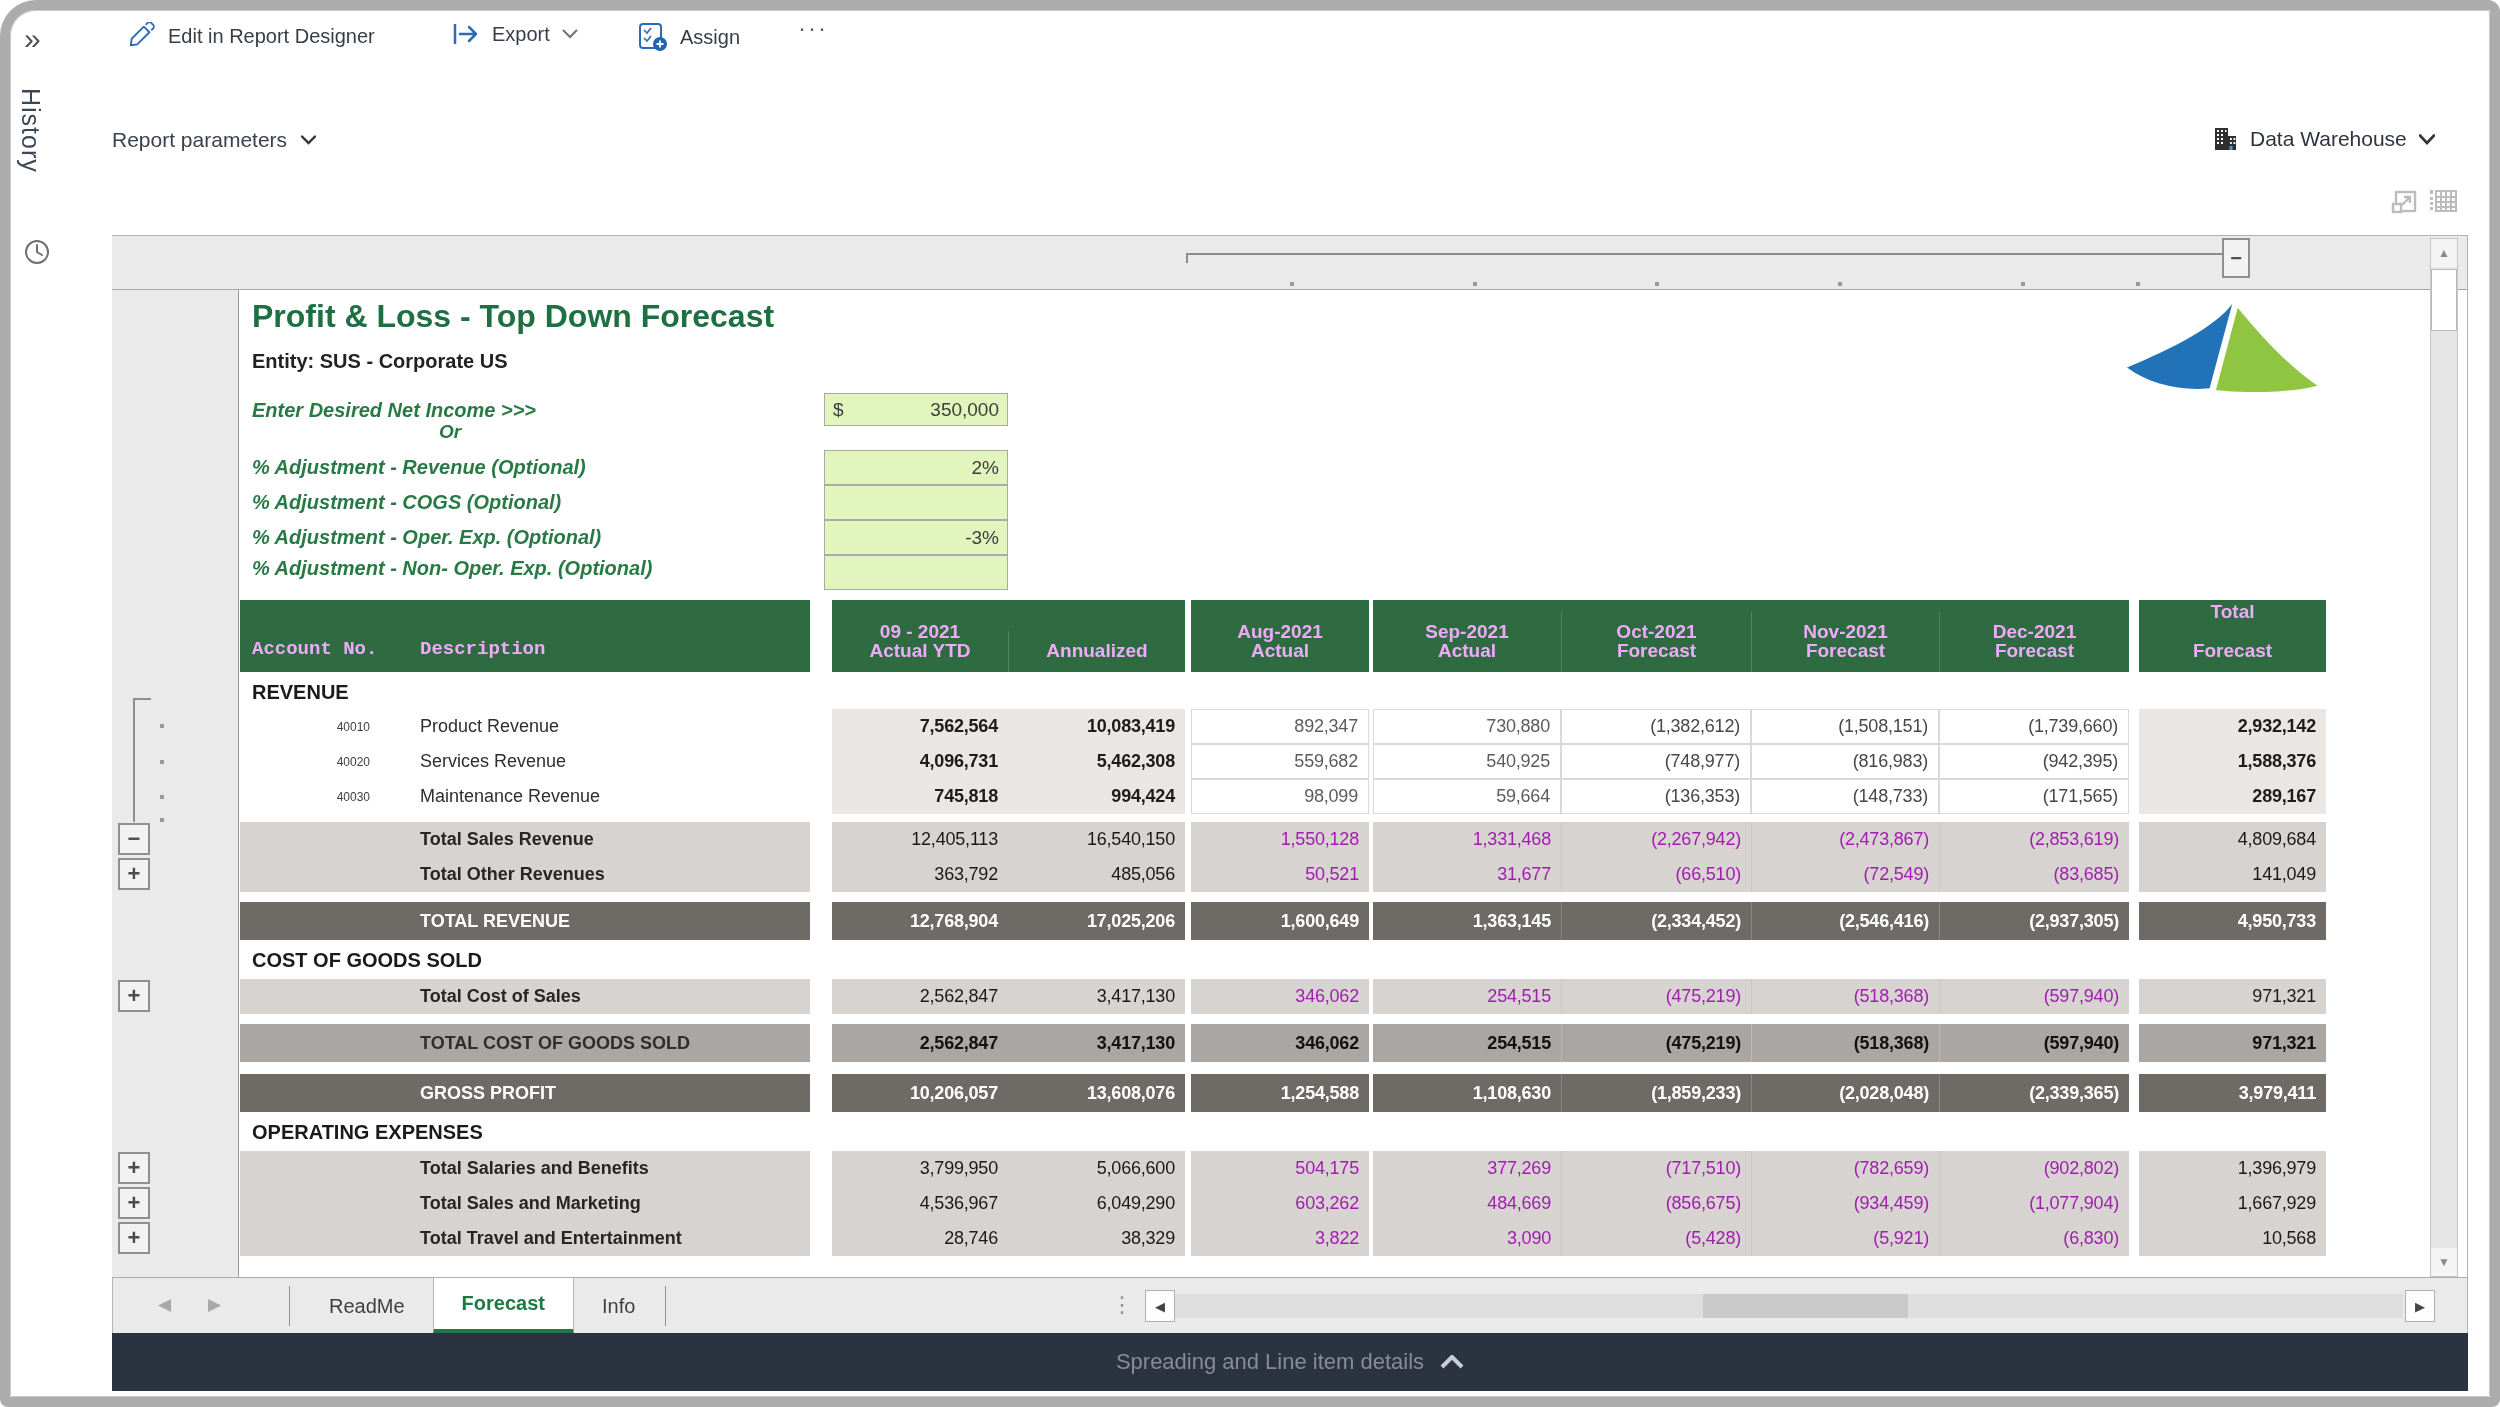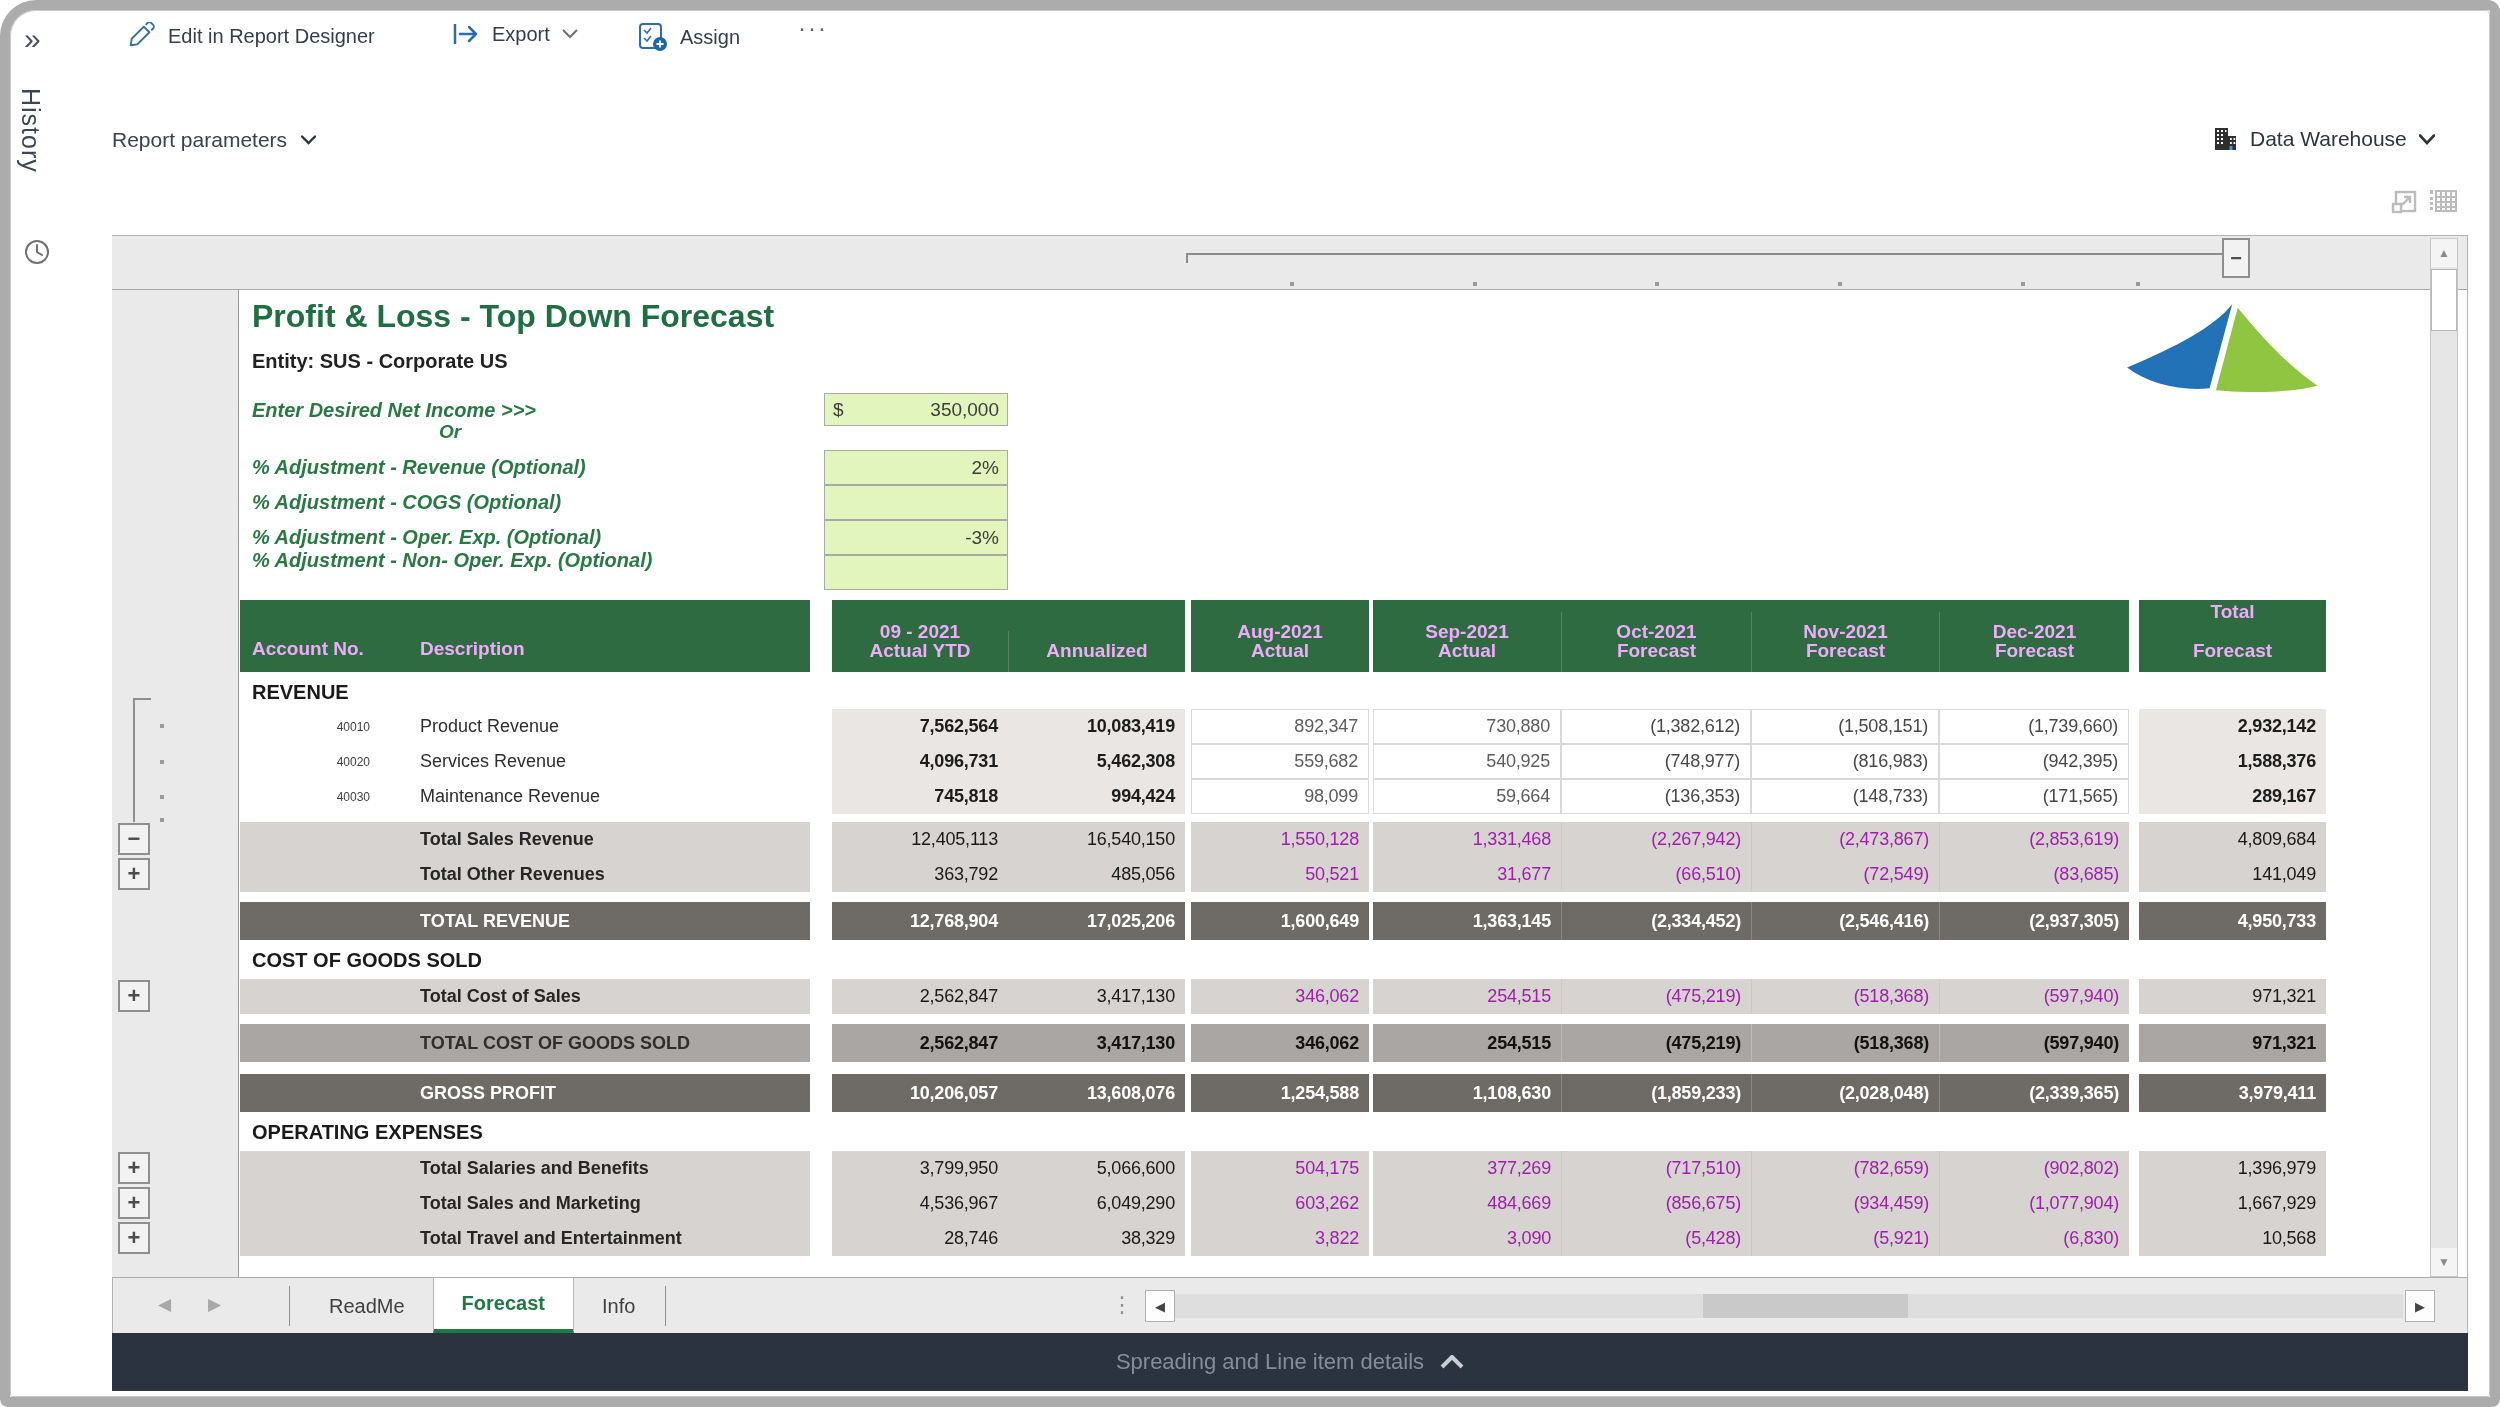--- a/index.html
+++ b/index.html
@@ -38,21 +38,21 @@
   #sheet-title{position:absolute;left:12px;top:8px;font-size:32px;font-weight:700;color:#1e7042;}
   #entity-line{position:absolute;left:12px;top:60px;font-size:20px;font-weight:700;color:#222;}
   .green-label{position:absolute;left:12px;font-size:20px;font-weight:700;font-style:italic;color:#287a45;height:35px;display:flex;align-items:center;}
   #or-label{position:absolute;left:0;top:131px;width:420px;text-align:center;font-size:19px;font-weight:700;font-style:italic;color:#287a45;}
   .inp-box{position:absolute;left:584px;width:184px;background:#e1f5bd;border:1px solid #a9a9a9;box-sizing:border-box;
            display:flex;align-items:center;justify-content:flex-end;padding:0 8px;font-size:19px;color:#3d3d3d;cursor:text;}
   #net-box{top:103px;height:33px;justify-content:space-between;}
   
   #thead{position:absolute;left:0;top:310px;width:2086px;height:72px;display:flex;}
   .hblock{background:#2e6b40;color:#f0abfc;height:100%;box-sizing:border-box;align-items:flex-end;}
-  #hblockA{width:634px;position:relative;}
+  #hblockA{width:634px;position:relative;font-family:Liberation Mono, monospace;}
   #hblockA span{position:absolute;bottom:12px;font-size:19px;font-weight:700;}
   .hcols{display:flex;}
   .hcol{display:flex;flex-direction:column;align-items:center;justify-content:space-between;padding:10px 0 12px 0;box-sizing:border-box;}
   .hcol + .hcol{border-left:1px solid rgba(255,255,255,0.18);}
   .ht,.hb{font-size:19px;font-weight:700;line-height:1;}
   #rows{position:absolute;left:0;top:386px;width:2086px;}
   .trow{display:flex;height:35px;}
   .r-grand,.r-mid{height:38px;}
   .r-section{height:33px;align-items:center;}
   .sec{font-size:20px;font-weight:700;color:#1a1a1a;padding-left:12px;}
@@ -481,21 +481,21 @@
           <div class="cell c6">(6,830)</div>
           <div class="cell c7">10,568</div>
         </div>
       </div>
   <div class="green-label" style="top: 160px;">% Adjustment - Revenue (Optional)</div>
       <div class="inp-box" style="top: 160px; height: 35px;">2%</div>
       <div class="green-label" style="top: 195px;">% Adjustment - COGS (Optional)</div>
       <div class="inp-box" style="top: 195px; height: 35px;"></div>
       <div class="green-label" style="top: 230px;">% Adjustment - Oper. Exp. (Optional)</div>
       <div class="inp-box" style="top: 230px; height: 35px;">-3%</div>
-      <div class="green-label" style="top: 253px;">% Adjustment - Non- Oper. Exp. (Optional)</div>
+      <div class="green-label" style="top: 261px;">% Adjustment - Non- Oper. Exp. (Optional)</div>
       <div class="inp-box" style="top: 265px; height: 35px;"></div>
     </div>
 
   <div id="vscroll">
     <div class="sbtn" style="top:0;">▲</div>
     <div id="vthumb"></div>
     <div class="sbtn" style="top:1009px;">▼</div>
   </div>
 
   <div id="tabbar">

